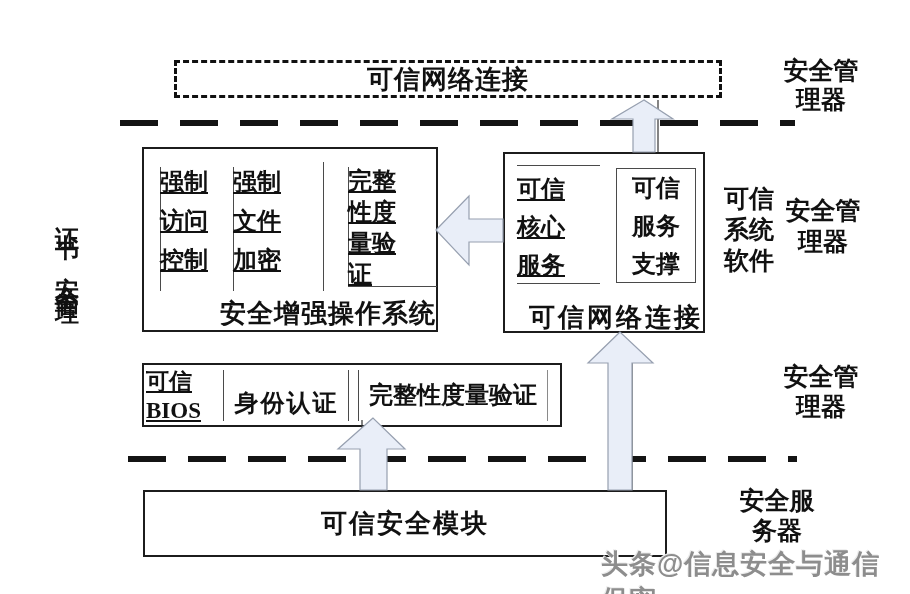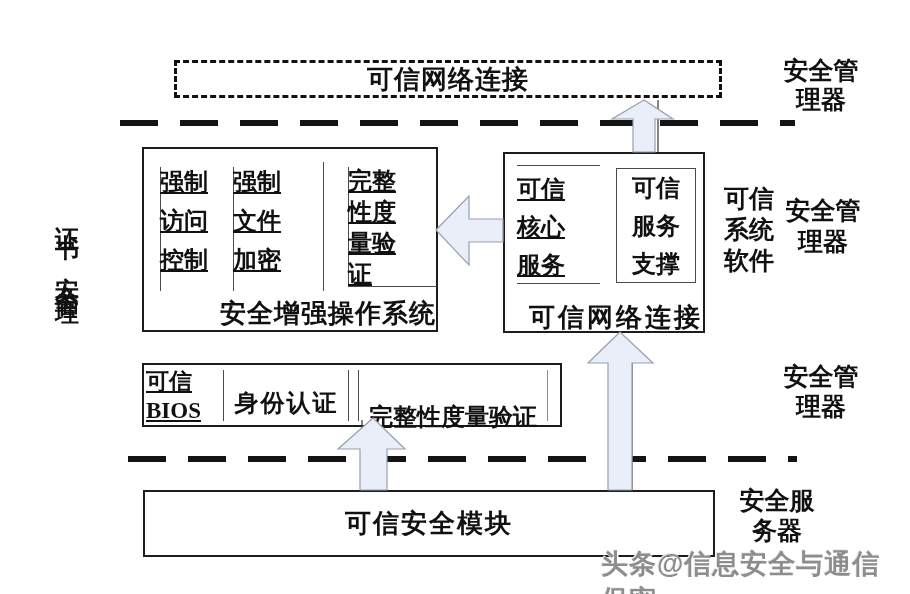--- a/index.html
+++ b/index.html
@@ -123,24 +123,24 @@
 
   <div class="solidbox" style="left:142px; top:363px; width:420px; height:64px;">
     <div class="vline" style="left:79px; top:5px; height:51px;"></div>
     <div class="vline" style="left:204px; top:5px; height:51px;"></div>
     <div class="vline" style="left:214px; top:5px; height:51px;"></div>
     <div class="vline" style="left:403px; top:5px; height:51px; background:#8a8a8a;"></div>
 
     <div class="cell3" style="left:2px; top:2px; width:77px; font-size:23px; line-height:29px;">可信
 BIOS</div>
     <div class="flexc" style="position:absolute; left:81px; top:0; width:123px; height:76px; font-size:24px; letter-spacing:2px;">身份认证</div>
-    <div class="flexc" style="position:absolute; left:215px; top:0; width:188px; height:60px; font-size:24px;margin-top:22px;">完整性度量验证</div>
+    <div class="flexc" style="position:absolute; left:215px; top:0; width:188px; height:60px; font-size:24px;">完整性度量验证</div>
   </div>
 
-  <div class="solidbox flexc" style="left:143px; top:490px; width:572px; height:67px; font-size:26px; letter-spacing:2px;">
+  <div class="solidbox flexc" style="left:143px; top:490px; width:524px; height:67px; font-size:26px; letter-spacing:2px;">
     <span>可信安全模块</span>
   </div>
 
   <div class="watermark">头条@信息安全与通信保密</div>
 
   <svg class="arrows" width="910" height="594" viewBox="0 0 910 594">
     <line x1="658" y1="100" x2="658" y2="152"></line>
     <line x1="632" y1="358" x2="632" y2="490"></line>
     <line x1="362" y1="420" x2="362" y2="490"></line>
 

